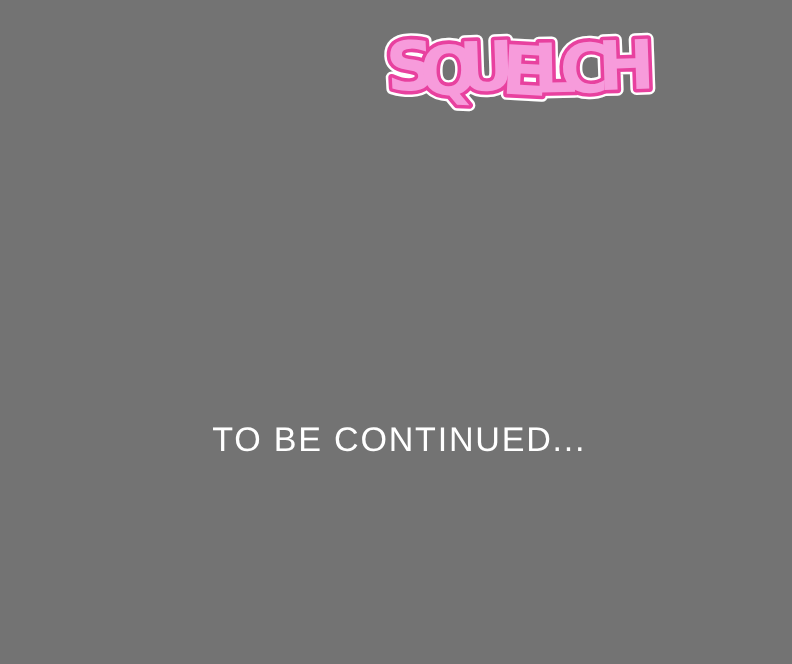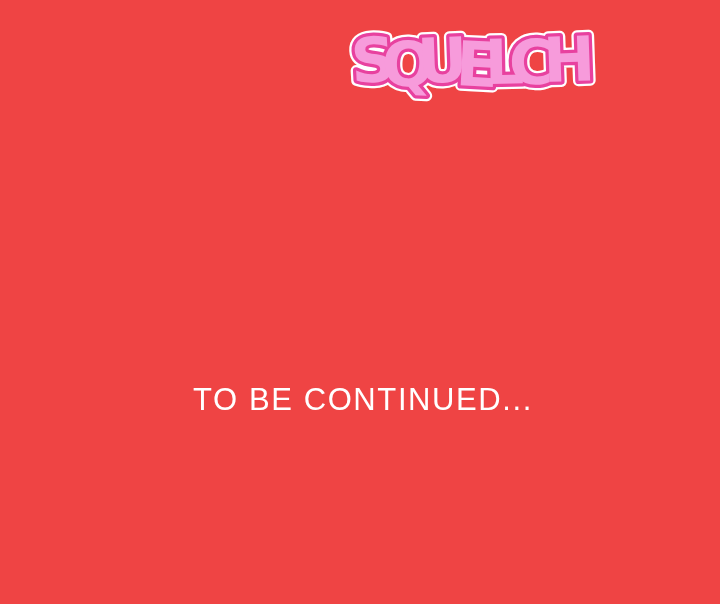--- a/index.html
+++ b/index.html
@@ -7,21 +7,21 @@
     padding: 0;
   }
   body {
     background: #000000;
     font-family: "Liberation Sans", sans-serif;
   }
   #panel {
     position: relative;
     width: 720px;
     height: 604px;
-    background: #ef4444;
+    background: #737373;
     overflow: hidden;
   }
 
   
   #sfx-squelch {
     position: absolute;
     left: 0;
     top: 26px;
     width: 720px;
     height: 70px;

